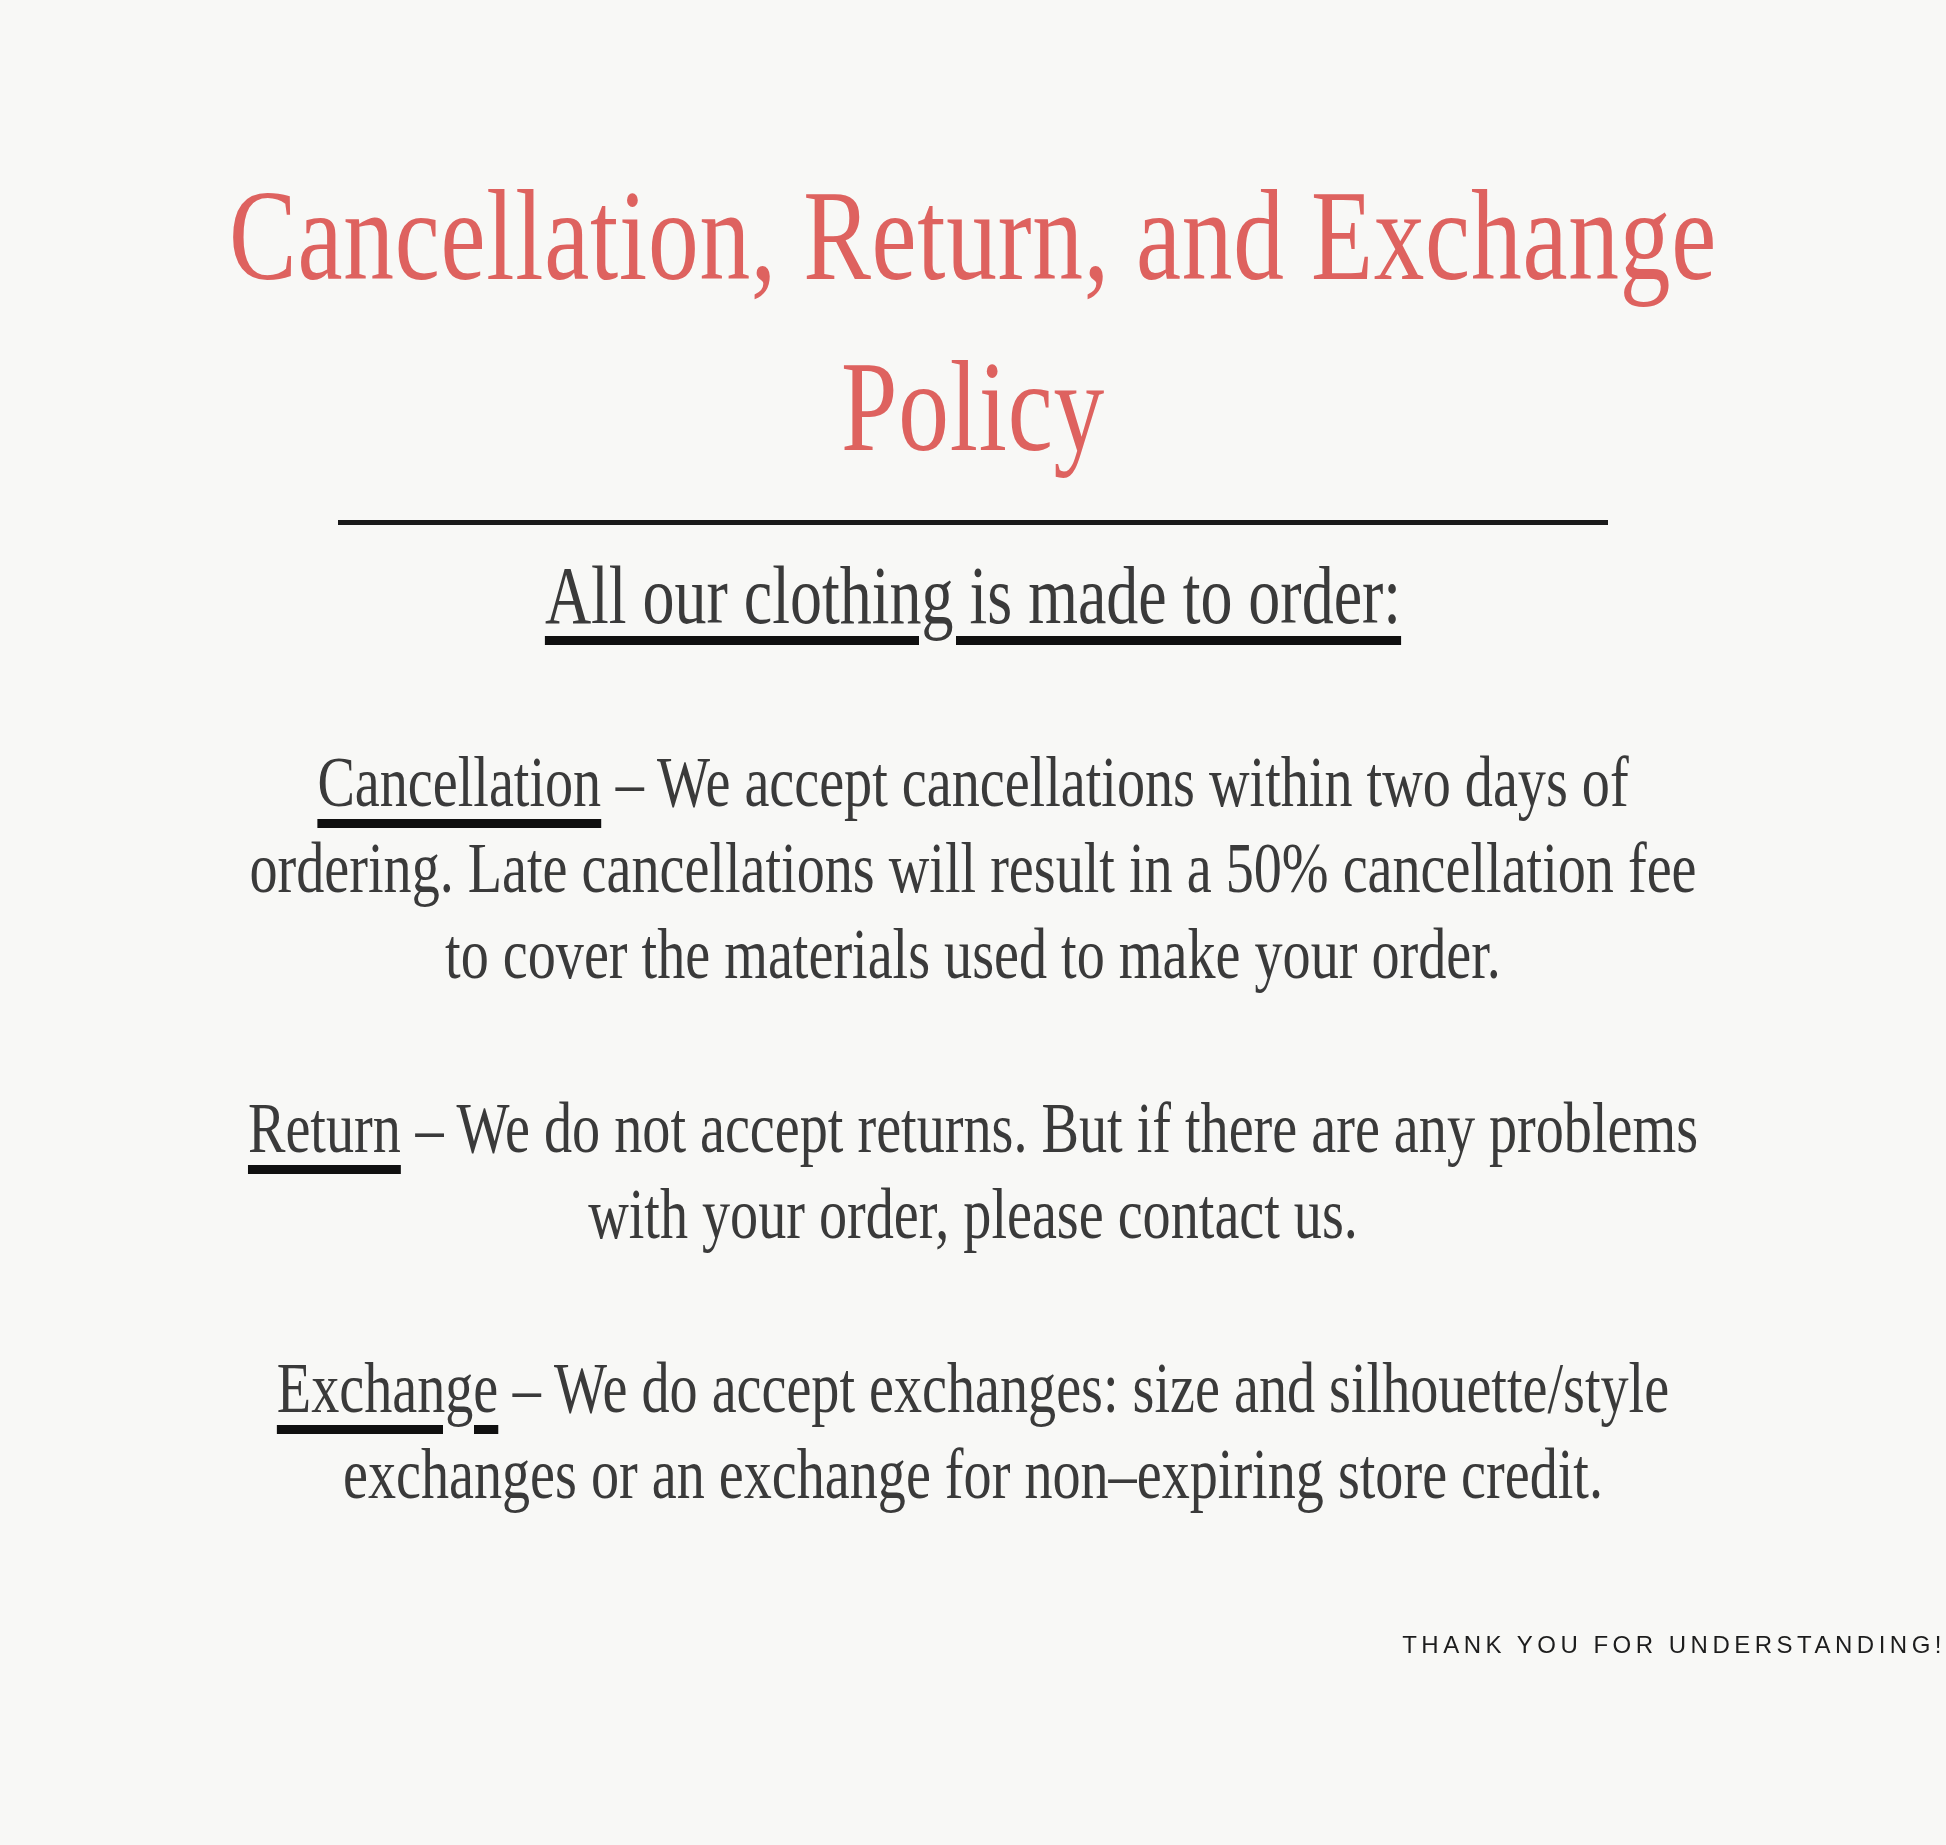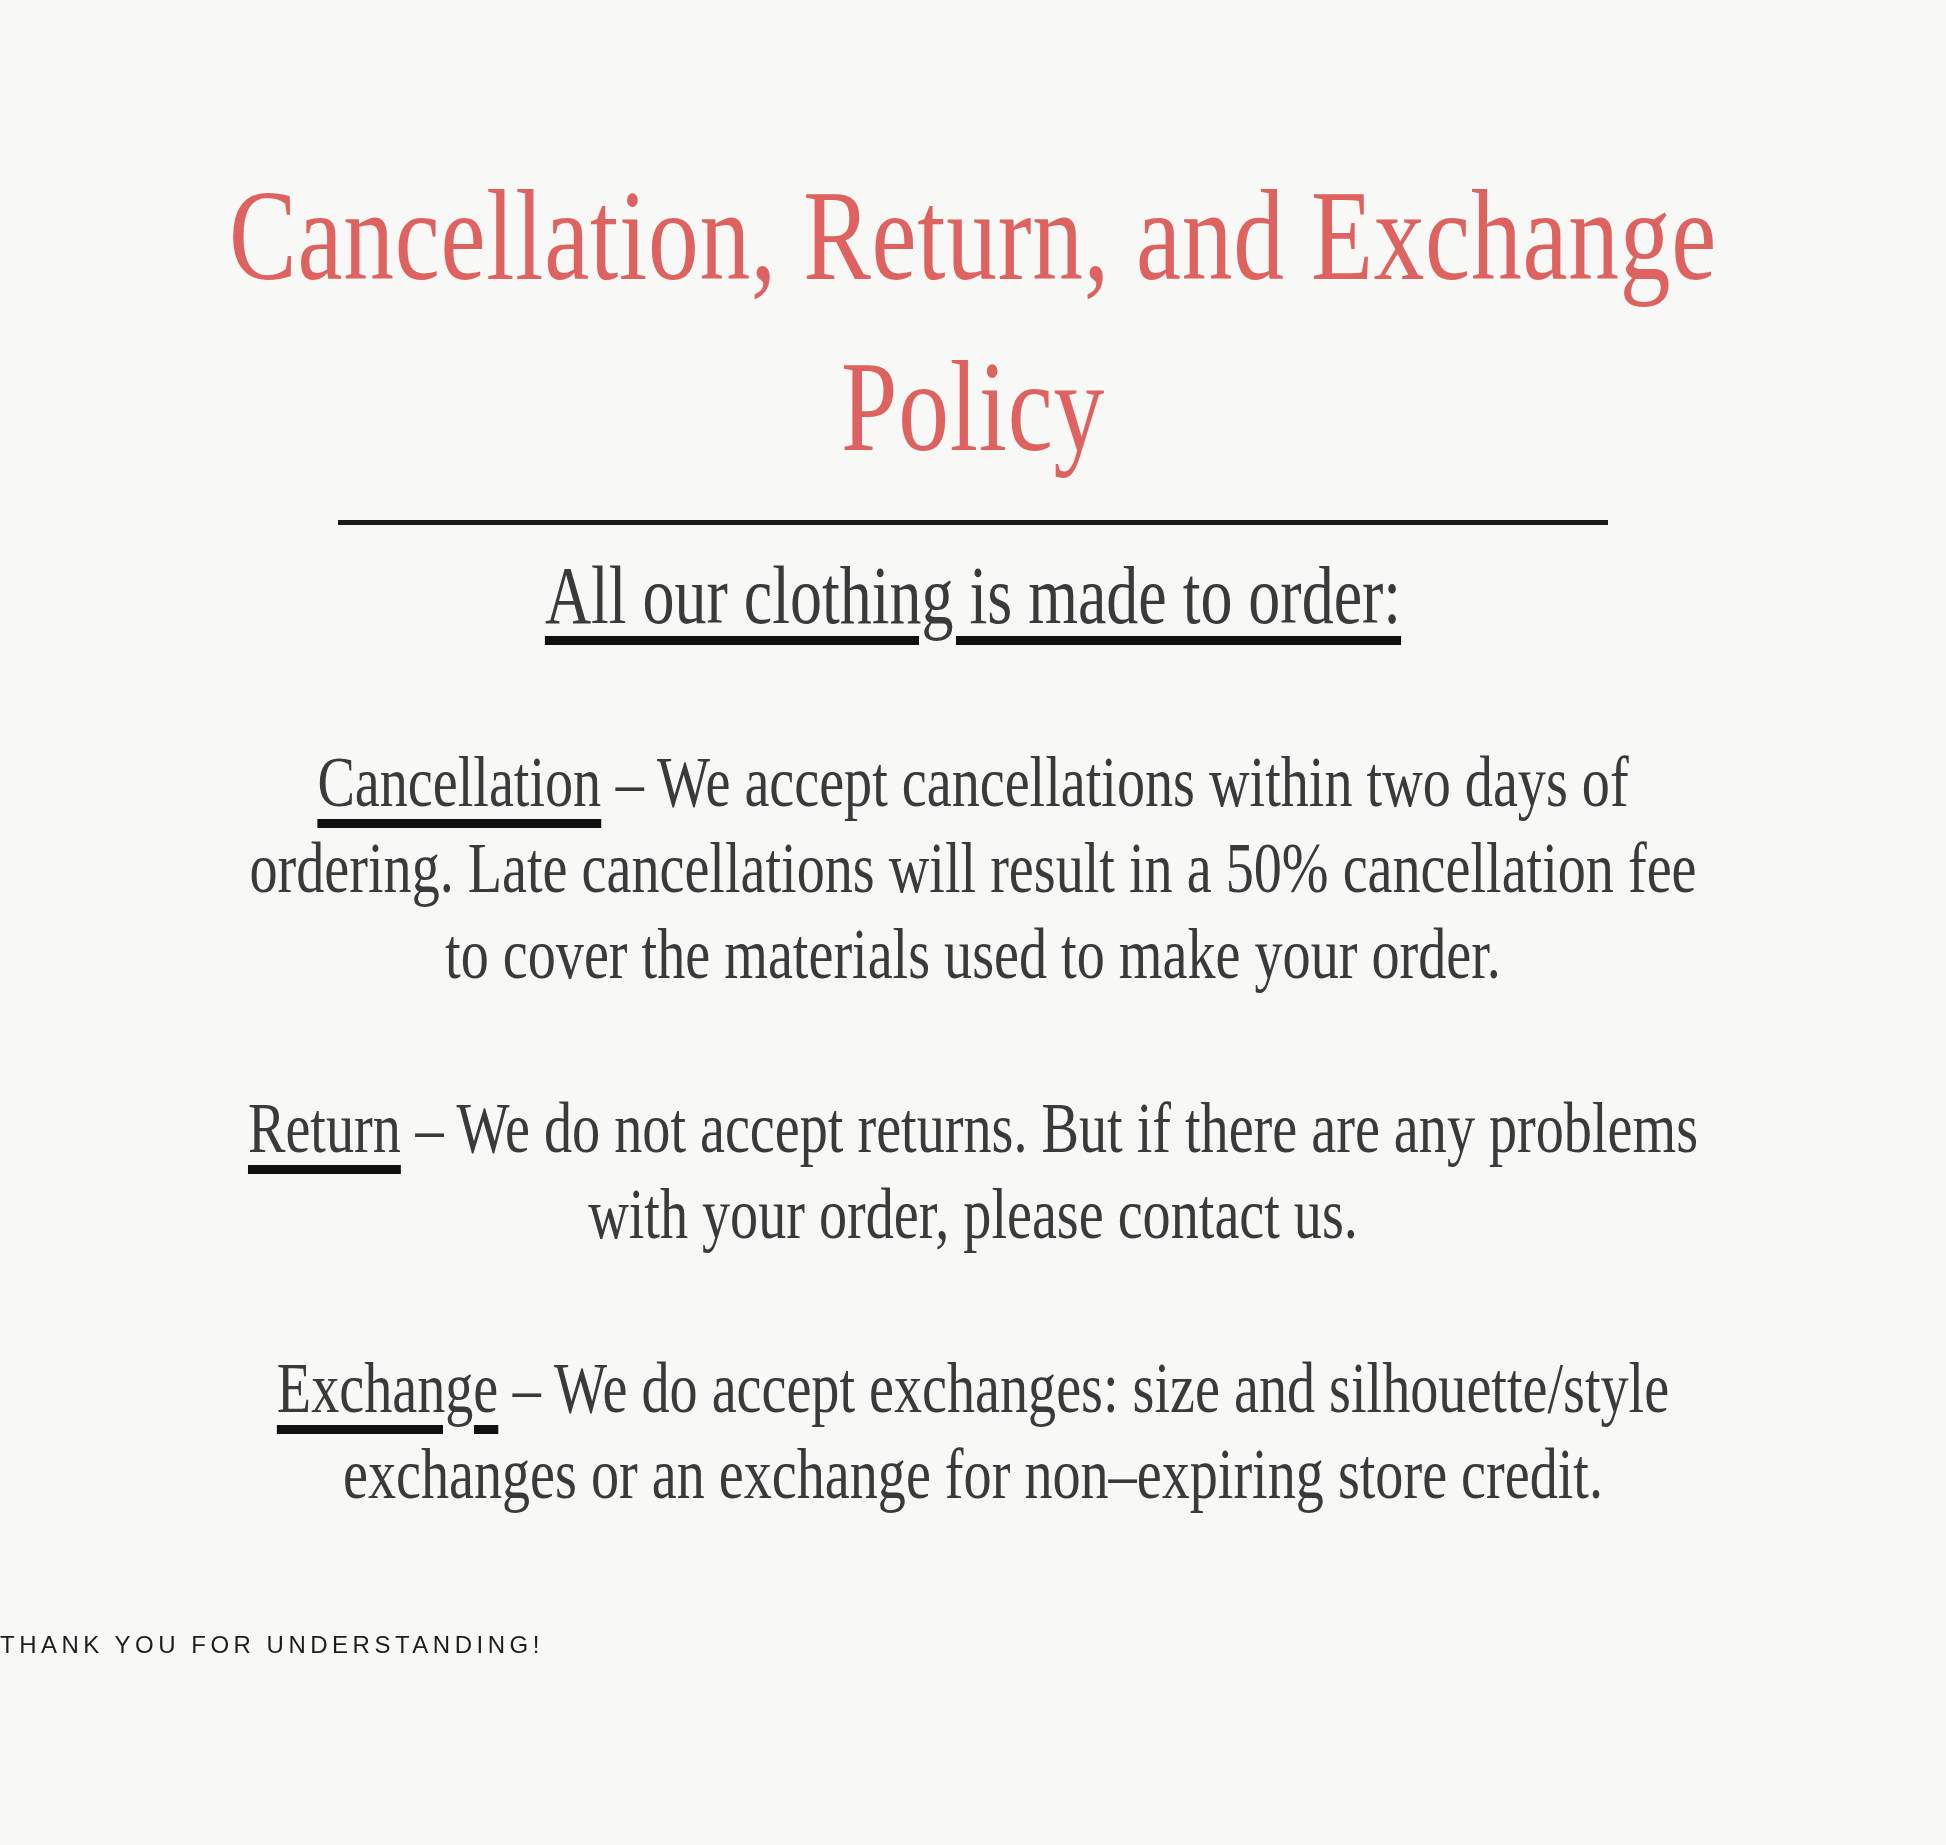--- a/index.html
+++ b/index.html
@@ -58,21 +58,21 @@
     font-size: 72px;
     font-weight: 400;
     line-height: 86px;
     transform: scaleX(0.78);
     transform-origin: 50% 0;
   }
   .pline { display: block; }
   .kw { margin-right: 0.26em; }
   .footer {
     margin-top: 110px;
-    text-align: left;
+    text-align: right;
     font-family: "Liberation Sans", "DejaVu Sans", sans-serif;
     font-size: 24px;
     font-weight: 500;
     letter-spacing: 4.5px;
     line-height: 36px;
     color: var(--footer-ink, #1d1d1d);
   }
 </style>
 </head>
 <body>

